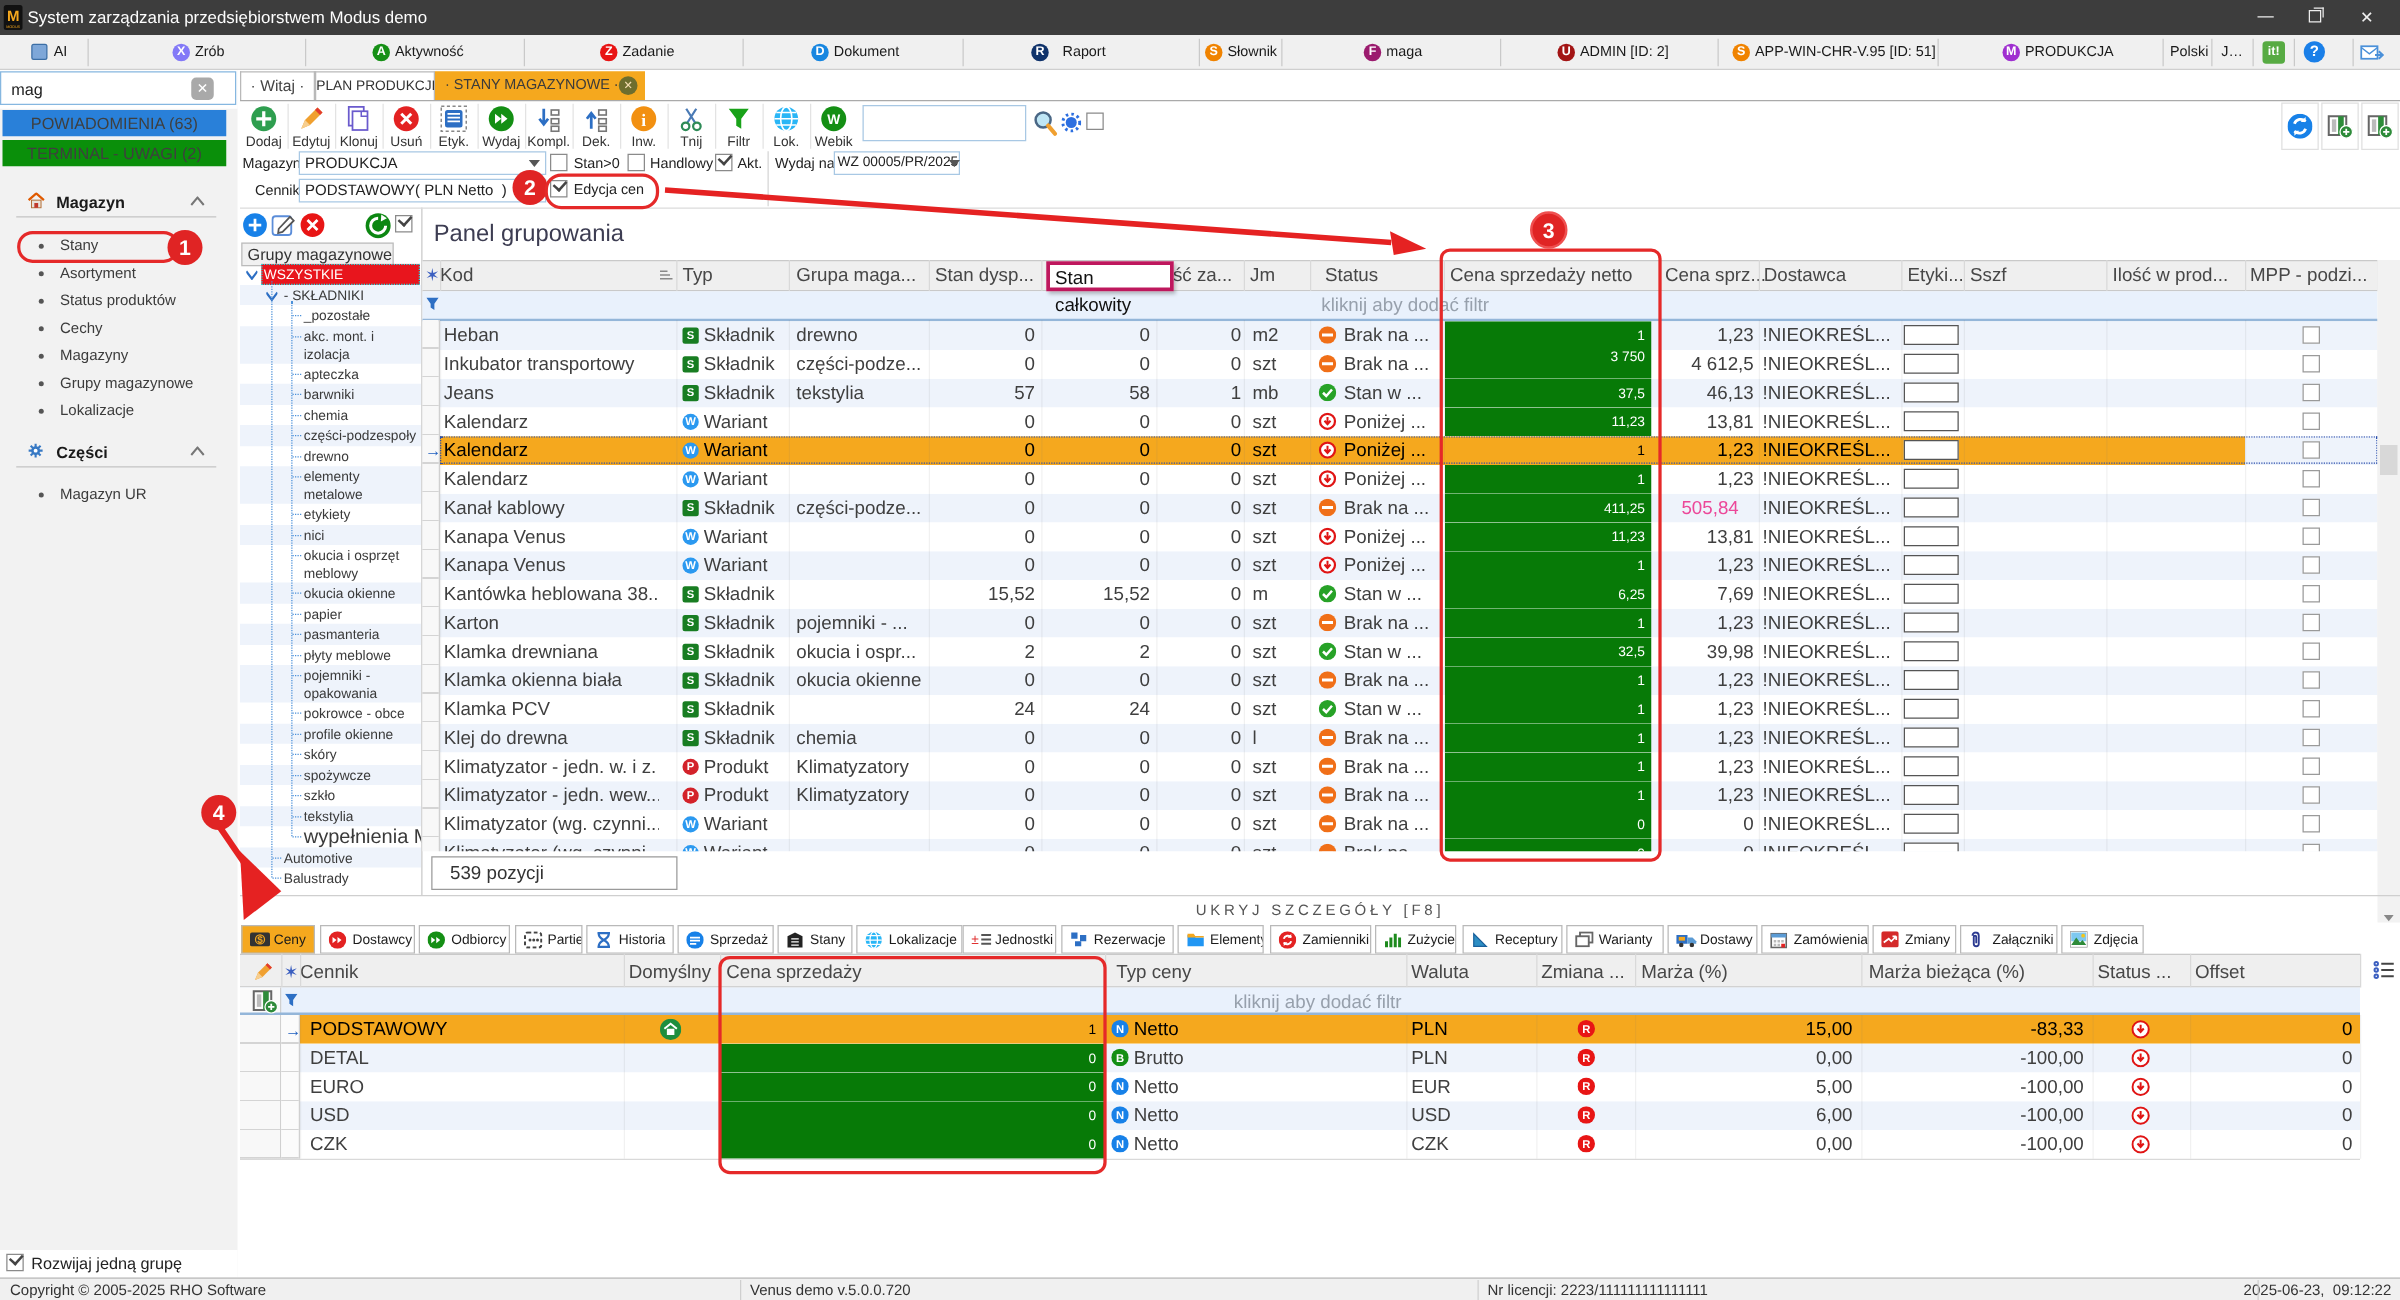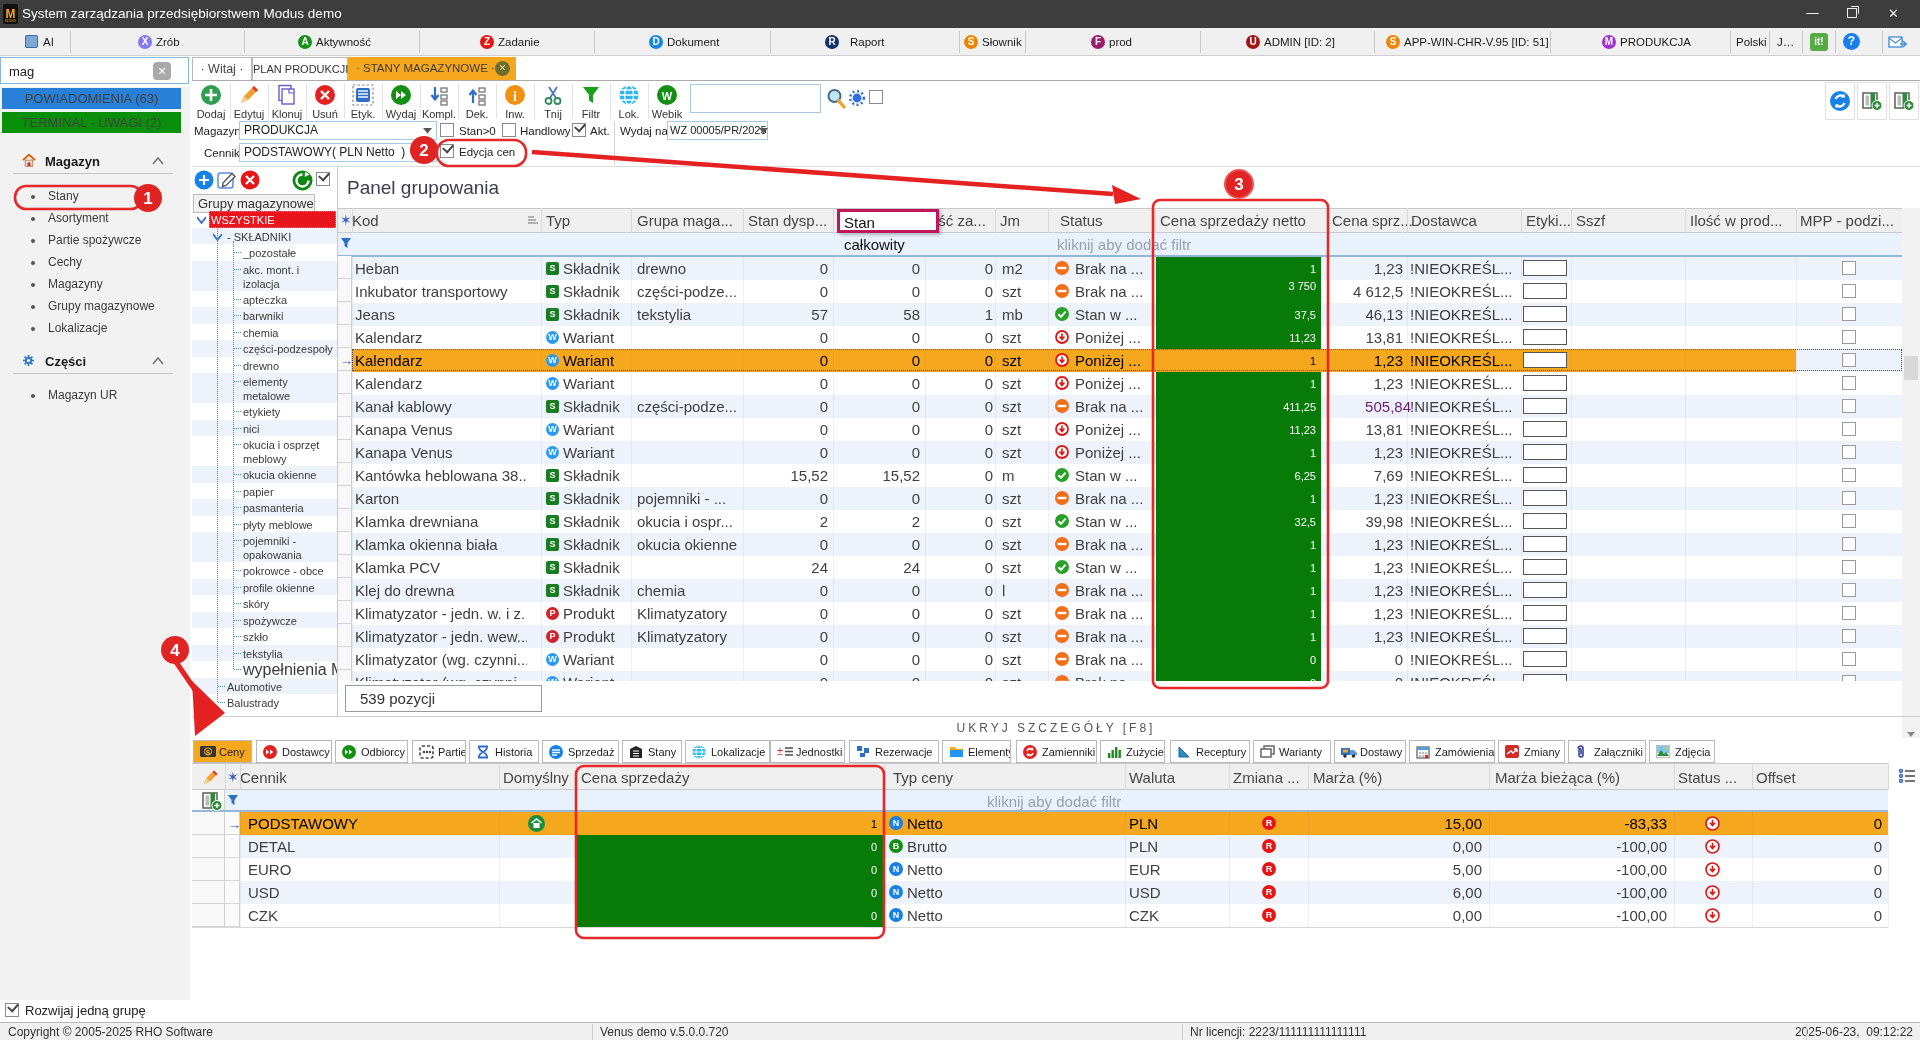--- a/index.html
+++ b/index.html
@@ -87,21 +87,21 @@
 <div class="ab mi" style="left:316px;">Aktywność</div>
 <div class="ab mc" style="left:480px;background:#e81313;">Z</div>
 <div class="ab mi" style="left:498px;">Zadanie</div>
 <div class="ab mc" style="left:649px;background:#1786e0;">D</div>
 <div class="ab mi" style="left:667px;">Dokument</div>
 <div class="ab mc" style="left:825px;background:#10336b;">R</div>
 <div class="ab mi" style="left:850px;">Raport</div>
 <div class="ab mc" style="left:964px;background:#f08300;">S</div>
 <div class="ab mi" style="left:982px;">Słownik</div>
 <div class="ab mc" style="left:1091px;background:#9b1b6e;">F</div>
-<div class="ab mi" style="left:1109px;">prod</div>
+<div class="ab mi" style="left:1109px;">maga</div>
 <div class="ab mc" style="left:1246px;background:#a31515;">U</div>
 <div class="ab mi" style="left:1264px;">ADMIN [ID: 2]</div>
 <div class="ab mc" style="left:1386px;background:#f08300;">S</div>
 <div class="ab mi" style="left:1404px;">APP-WIN-CHR-V.95 [ID: 51]</div>
 <div class="ab mc" style="left:1602px;background:#9f2fd0;">M</div>
 <div class="ab mi" style="left:1620px;">PRODUKCJA</div>
 <div class="ab mi" style="left:1736px;">Polski</div>
 <div class="ab mi" style="left:1777px;">J…</div>
 <div class="ab" style="left:1810px;top:5px;width:18px;height:18px;background:#57ab43;border-radius:3px;color:#fff;font-weight:bold;font-size:10px;text-align:center;line-height:18px;">it!</div>
 <div class="ab" style="left:1843px;top:5px;width:17px;height:17px;background:#1a7fe8;border-radius:50%;color:#fff;font-weight:bold;font-size:12px;text-align:center;line-height:17px;">?</div>
@@ -127,21 +127,21 @@
 <div class="ab navh" style="left:45px;top:98px;">Magazyn</div>
 <svg class="ab" style="left:152px;top:101px;" width="12" height="8">
       <path d="M1 7 L6 1 L11 7" fill="none" stroke="#777" stroke-width="1.6"></path>
     </svg>
 <div class="ab" style="left:13px;top:117px;width:160px;height:1px;background:#c3c3c3;"></div>
 <div class="ab bullet" style="left:31px;top:139px;"></div>
 <div class="ab navi" style="left:48px;top:133px;">Stany</div>
 <div class="ab bullet" style="left:31px;top:161px;"></div>
 <div class="ab navi" style="left:48px;top:155px;">Asortyment</div>
 <div class="ab bullet" style="left:31px;top:183px;"></div>
-<div class="ab navi" style="left:48px;top:177px;">Partie spożywcze</div>
+<div class="ab navi" style="left:48px;top:177px;">Status produktów</div>
 <div class="ab bullet" style="left:31px;top:205px;"></div>
 <div class="ab navi" style="left:48px;top:199px;">Cechy</div>
 <div class="ab bullet" style="left:31px;top:227px;"></div>
 <div class="ab navi" style="left:48px;top:221px;">Magazyny</div>
 <div class="ab bullet" style="left:31px;top:249px;"></div>
 <div class="ab navi" style="left:48px;top:243px;">Grupy magazynowe</div>
 <div class="ab bullet" style="left:31px;top:271px;"></div>
 <div class="ab navi" style="left:48px;top:265px;">Lokalizacje</div>
 <svg class="ab" style="left:22px;top:298px;" width="13" height="13" viewBox="0 0 20 20">
       <circle cx="10" cy="10" r="5.5" fill="#3779c4"></circle>
@@ -697,21 +697,21 @@
       <div class="cellt num" style="left:495px;top:3px;width:87px;color:#3f3f3f;">0</div>
       <div class="cellt num" style="left:587px;top:3px;width:68px;color:#3f3f3f;">0</div>
       <div class="cellt" style="left:664px;top:3px;color:#3f3f3f;">szt</div>
       <div class="ab" style="left:717px;top:4px;"><svg width="14" height="14">
           <circle cx="7" cy="7" r="7" fill="#f06f18"></circle>
           <rect x="2.6" y="5.8" width="8.8" height="2.4" fill="#fff"></rect>
         </svg></div>
       <div class="cellt" style="left:737px;top:3px;width:80px;color:#3f3f3f;">Brak na ...</div>
       <div class="ab grn" style="left:818px;top:0;width:165px;height:23px;"></div>
       <div class="grnv" style="left:820px;top:6px;width:158px;">411,25</div>
-      <div class="cellt num" style="left:1000px;top:3px;width:73px;color:#701a75;">505,84</div>
+      <div class="cellt num" style="left:980px;top:3px;width:73px;color:#ec4899;">505,84</div>
       <div class="cellt" style="left:1072px;top:3px;width:108px;color:#3f3f3f;">!NIEOKREŚL...</div>
       <div class="ebox" style="left:1185px;top:3px;width:44px;height:16px;"></div>
       <div class="mppcb" style="left:1504px;top:4px;"></div>
     </div>
     <div class="ab" style="left:338px;top:418px;width:1564px;height:23px;overflow:hidden;">
       <div class="cellt" style="left:17px;top:3px;width:172px;color:#3f3f3f;">Kanapa Venus</div>
       <div class="icircle i13 typW" style="left:208px;">W</div>
       <div class="cellt" style="left:225px;top:3px;color:#3f3f3f;">Wariant</div>
       <div class="cellt num" style="left:405px;top:3px;width:85px;color:#3f3f3f;">0</div>
       <div class="cellt num" style="left:495px;top:3px;width:87px;color:#3f3f3f;">0</div>

